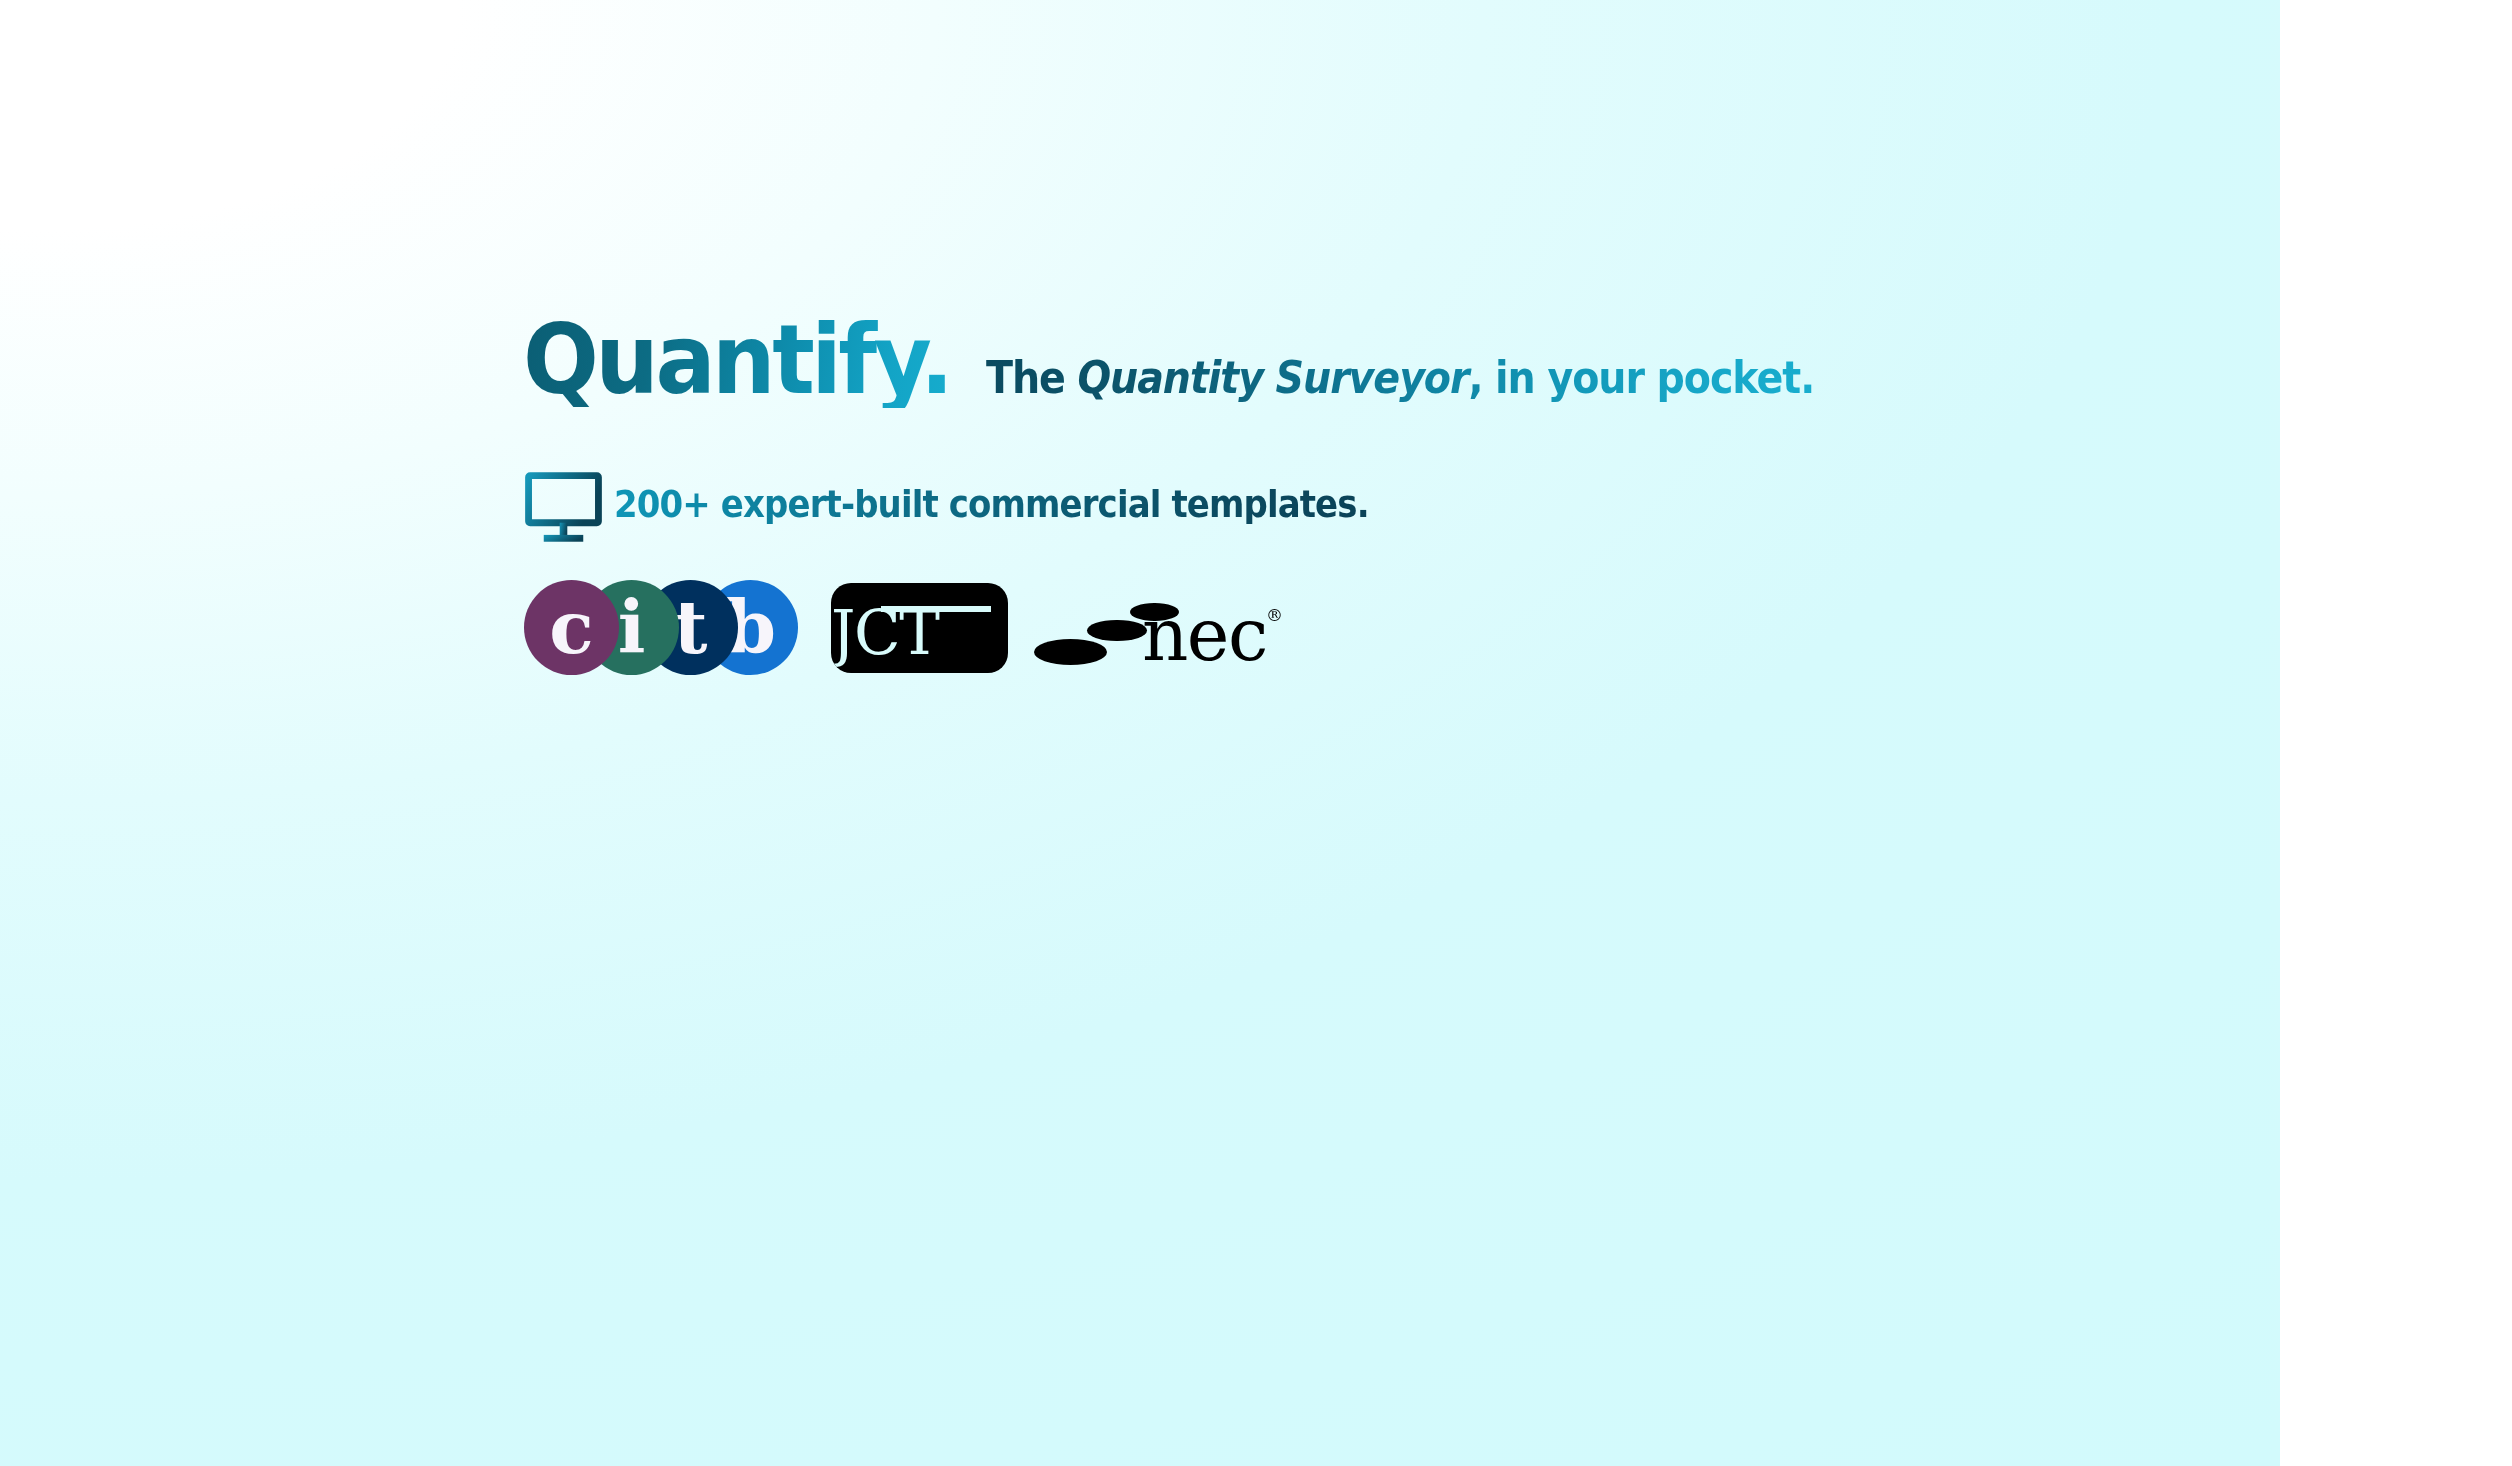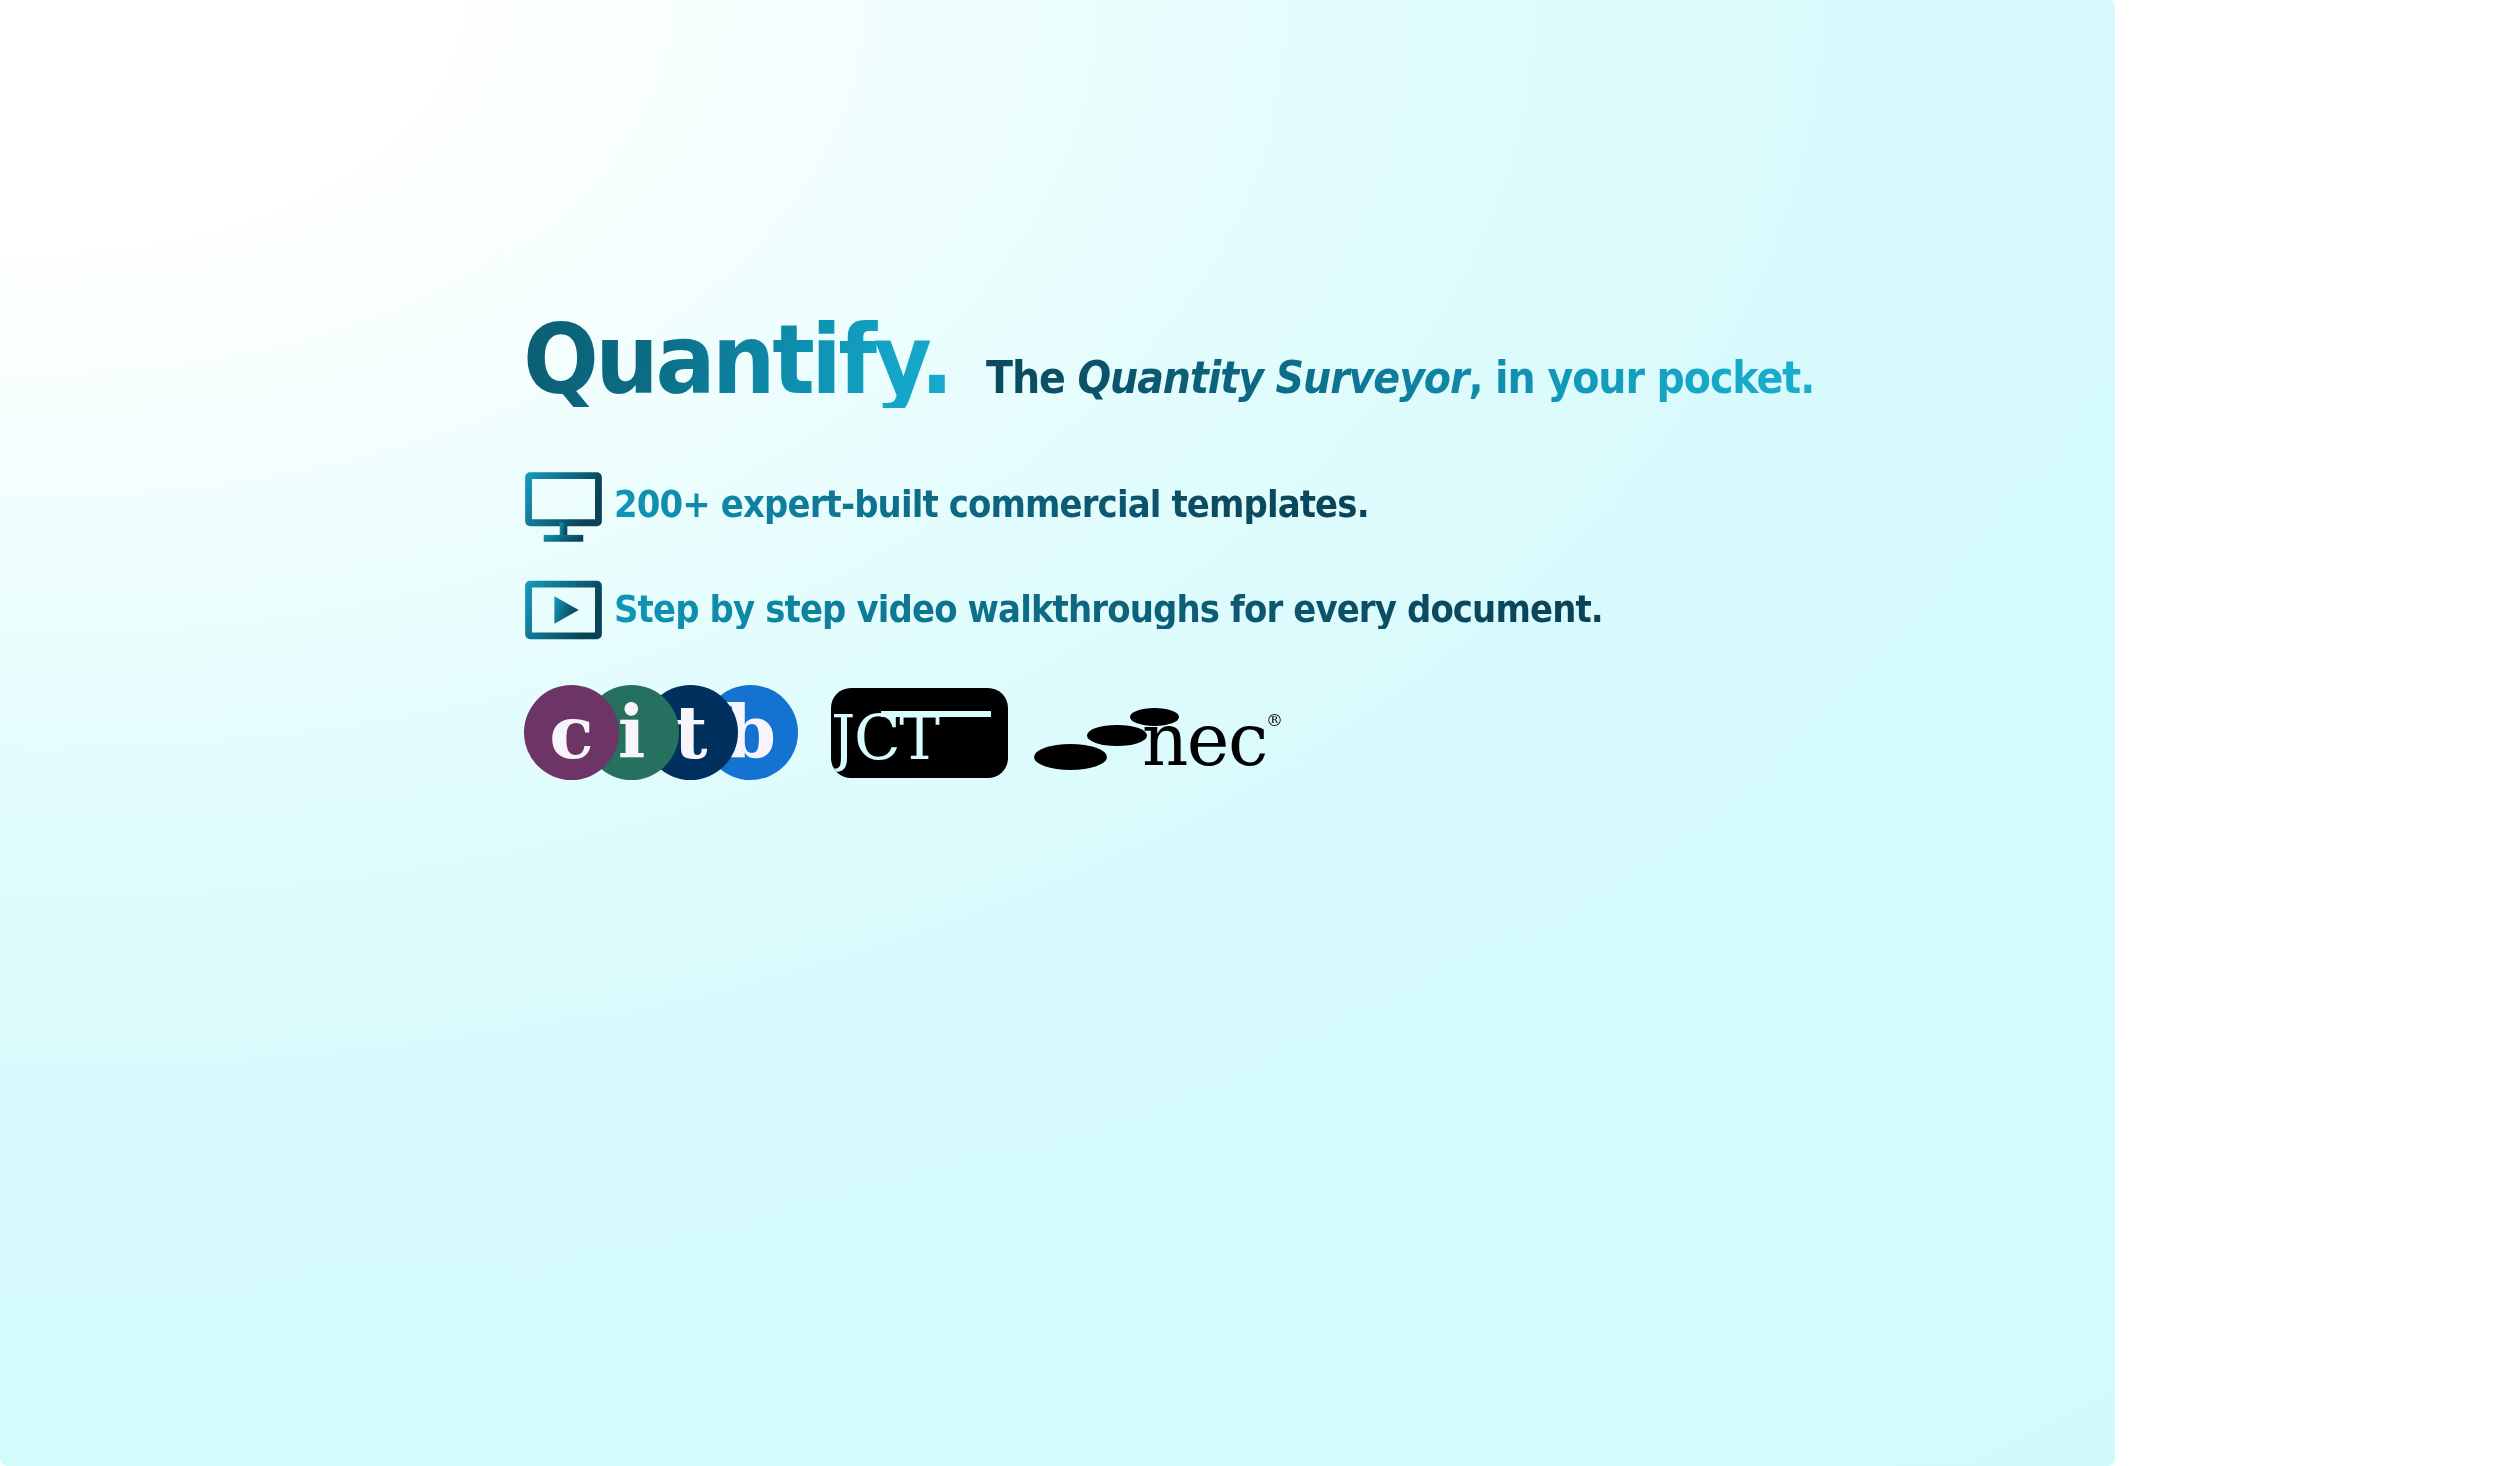--- a/index.html
+++ b/index.html
@@ -9,25 +9,24 @@
   body {
     width: 2512px;
     height: 1466px;
     overflow: hidden;
     font-family: "Liberation Sans", sans-serif;
     background: #ffffff;
   }
 
   #promo-card {
     position: relative;
-    width: 2115px;
+    width: 2280px;
     height: 1466px;
     background:
       radial-gradient(ellipse 150% 130% at 2% 0%, #ffffff 0%, #ffffff 12%, #f2fefe 26%, #e2fcfd 42%, #d6fafc 62%, #d2fafc 100%);
-    border-radius: 7px;
   }
 
   .content {
     position: absolute;
     left: 524px;
     top: 305px;
     width: 1833px;
   }
 
   
@@ -232,35 +231,20 @@
             </defs>
             <rect x="6" y="14" width="92" height="62" rx="2" fill="none" stroke="url(#gMon)" stroke-width="9"></rect>
             <rect x="47" y="76" width="10" height="18" fill="url(#gMon)"></rect>
             <rect x="26" y="92" width="52" height="9" fill="url(#gMon)"></rect>
           </svg>
         </span>
         <span class="feature-text">200+ expert-built commercial templates.</span>
       </div>
 
 
-      <div class="feature-row">
-        <span class="feature-icon">
-          <svg class="ic" width="79" height="70" viewBox="0 0 104 92" aria-hidden="true">
-            <defs>
-              <linearGradient id="gVid" x1="0" y1="0" x2="1" y2="0.4">
-                <stop offset="0" stop-color="#1597b9"></stop>
-                  <stop offset="1" stop-color="#0a4357"></stop>
-              </linearGradient>
-            </defs>
-            <rect x="6" y="12" width="92" height="68" rx="2" fill="none" stroke="url(#gVid)" stroke-width="9"></rect>
-            <path d="M40 28 L72 46 L40 64 Z" fill="url(#gVid)"></path>
-          </svg>
-        </span>
-        <span class="feature-text">Step by step video walkthroughs for every document.</span>
-      </div>
 
     </div>
 
     
     <div class="accreditations">
 
       <div class="citb">
         <span class="circ c1">c</span>
         <span class="circ c2">i</span>
         <span class="circ c3">t</span>

